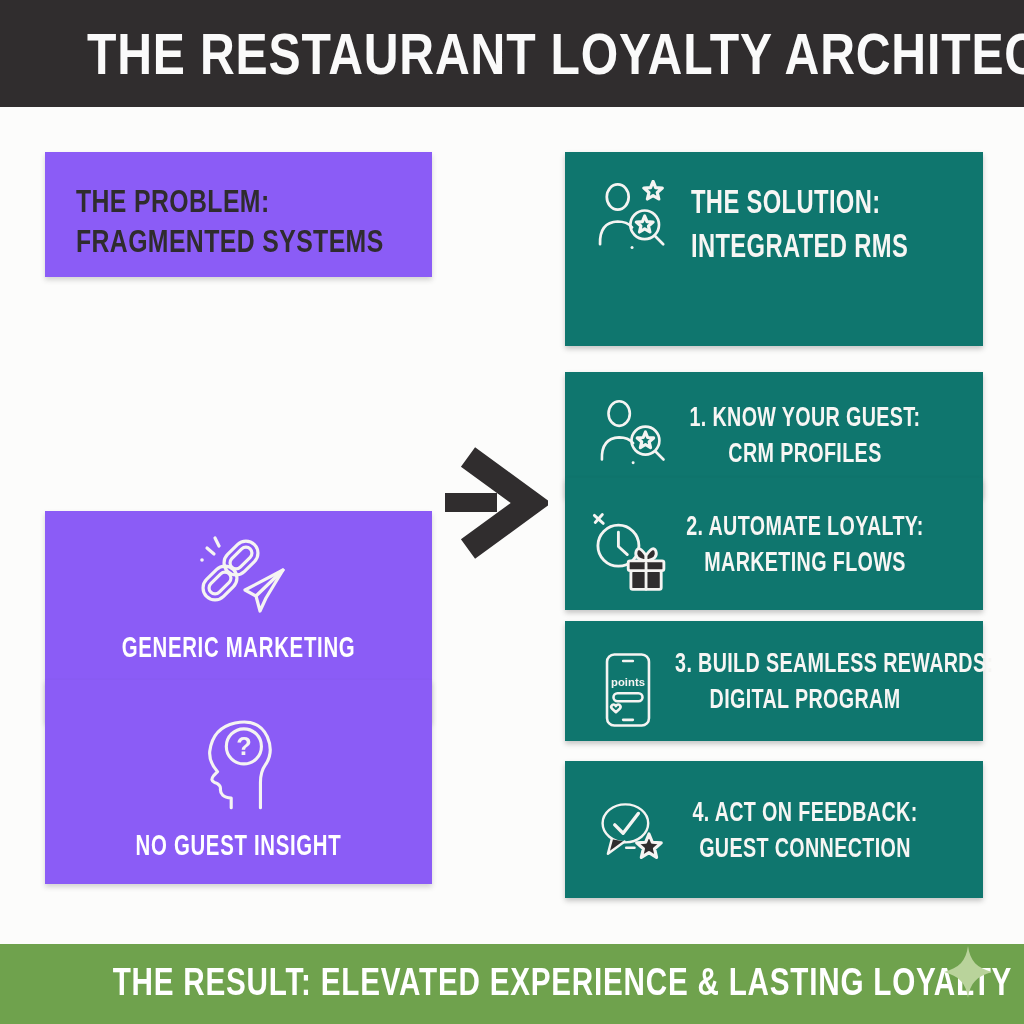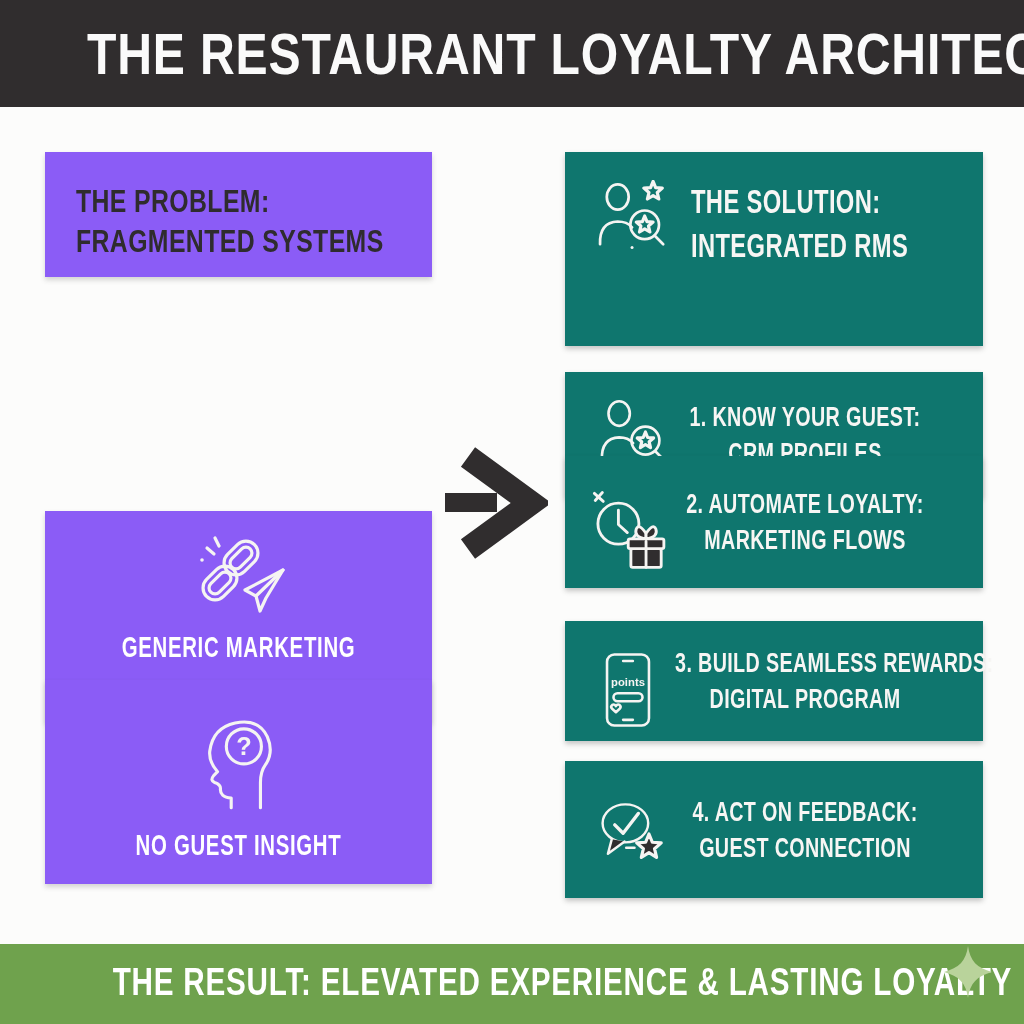--- a/index.html
+++ b/index.html
@@ -131,21 +131,21 @@
         <line x1="71" y1="66" x2="81" y2="76"></line>
         <circle class="ic-fill" cx="44" cy="80" r="1.8"></circle>
       </g>
     </svg>
     <div class="step-text">
       <div>1. KNOW YOUR GUEST:</div>
       <div>CRM PROFILES</div>
     </div>
   </section>
 
-  <section class="panel dark right-col" style="top:456px;height:132px;">
+  <section class="panel dark right-col" style="top:478px;height:132px;">
     <svg class="icon" style="left:24px;top:30px;" width="82" height="86" viewBox="0 0 92 96">
       <g class="ic">
         <line x1="6" y1="8" x2="16" y2="17"></line>
           <line x1="15" y1="7" x2="7" y2="16"></line>
         <circle cx="33" cy="42" r="23"></circle>
         <polyline points="33,27 33,43 43,52"></polyline>
         <g class="ic ic-occlude">
           <rect x="47" y="70" width="34" height="21" rx="2"></rect>
           <rect x="44" y="59" width="40" height="11" rx="2"></rect>
           <path d="M64,59 Q50,57 53,48 Q56,41 64,53 Z"></path>

